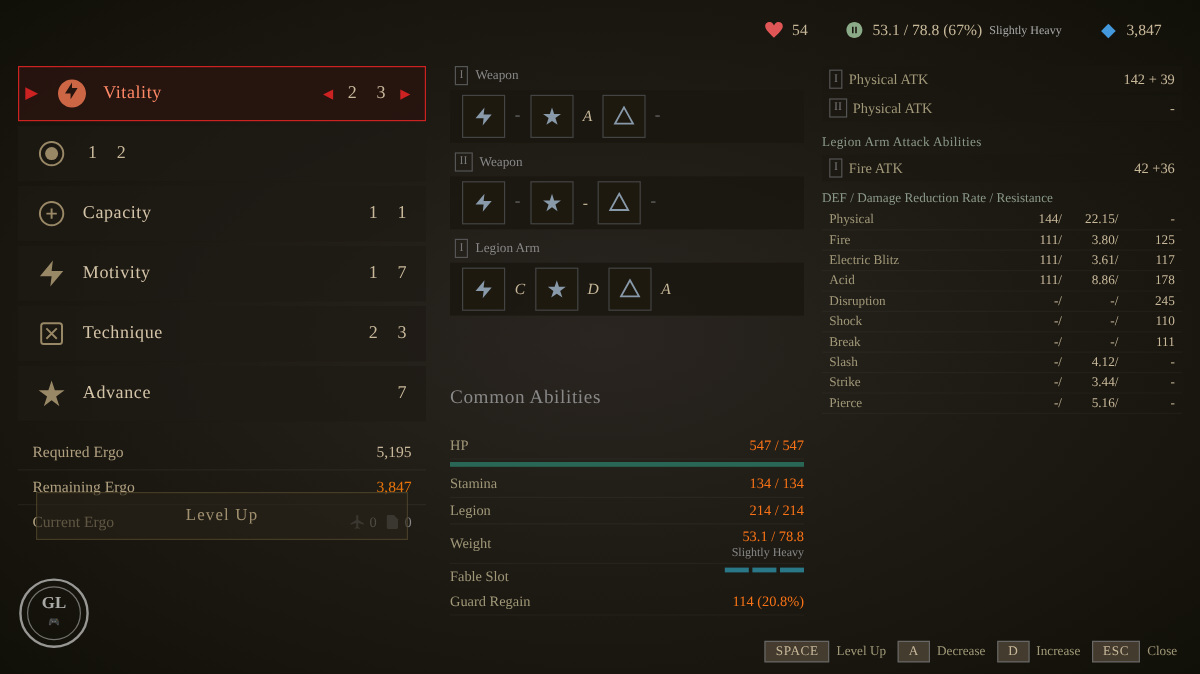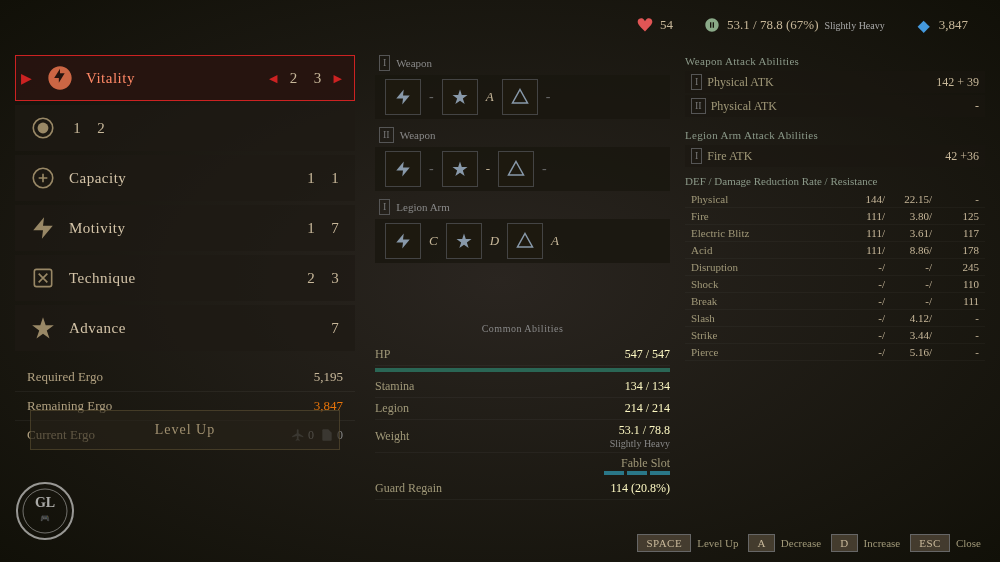--- a/index.html
+++ b/index.html
@@ -242,42 +242,41 @@
       font-size: 14px;
     }
 
     .slot-grade {
       color: #c8b89a;
       font-size: 13px;
       font-style: italic;
     }
 
     .section-title {
-      font-size: 10px;
+      font-size: 16px;
       color: #888;
-      margin-bottom: 10px;
+      margin-bottom: 20px;
       letter-spacing: 0.5px;
-      text-align: center;
     }
 
     .ability-row {
       display: flex;
       justify-content: space-between;
       align-items: center;
       padding: 3px 0;
       font-size: 12px;
       border-bottom: 1px solid rgba(255,255,255,0.04);
     }
 
     .ability-name {
       color: #a09878;
     }
 
     .ability-value {
-      color: #fef9c3;
+      color: #f97316;
       text-align: right;
     }
 
     .hp-bar {
       width: 100%;
       height: 4px;
       background: #333;
       position: relative;
       margin: 2px 0;
     }
@@ -289,24 +288,23 @@
 
     .weight-sub {
       font-size: 10px;
       color: #888;
       text-align: right;
     }
 
     .fable-slot-row {
       display: flex;
       justify-content: space-between;
-      align-items: flex-end;
+      align-items: flex-start;
       padding: 3px 0;
       font-size: 12px;
-      flex-direction: column;
     }
 
     .fable-bars {
       display: flex;
       gap: 3px;
     }
 
     .fable-bar {
       width: 20px;
       height: 4px;
@@ -717,21 +715,20 @@
     <div class="ability-row">
       <span class="ability-name">Guard Regain</span>
       <span class="ability-value">114 (20.8%)</span>
     </div>
   </div>
 </div>
 
 <div class="right-panel">
 
   <div>
-    <div class="right-section-title">Weapon Attack Abilities</div>
     <div class="attack-row">
       <div class="attack-label">
         <span class="roman-num">I</span>
         <span>Physical ATK</span>
       </div>
       <span class="attack-value">142 + 39</span>
     </div>
     <div class="attack-row">
       <div class="attack-label">
         <span class="roman-num">II</span>

